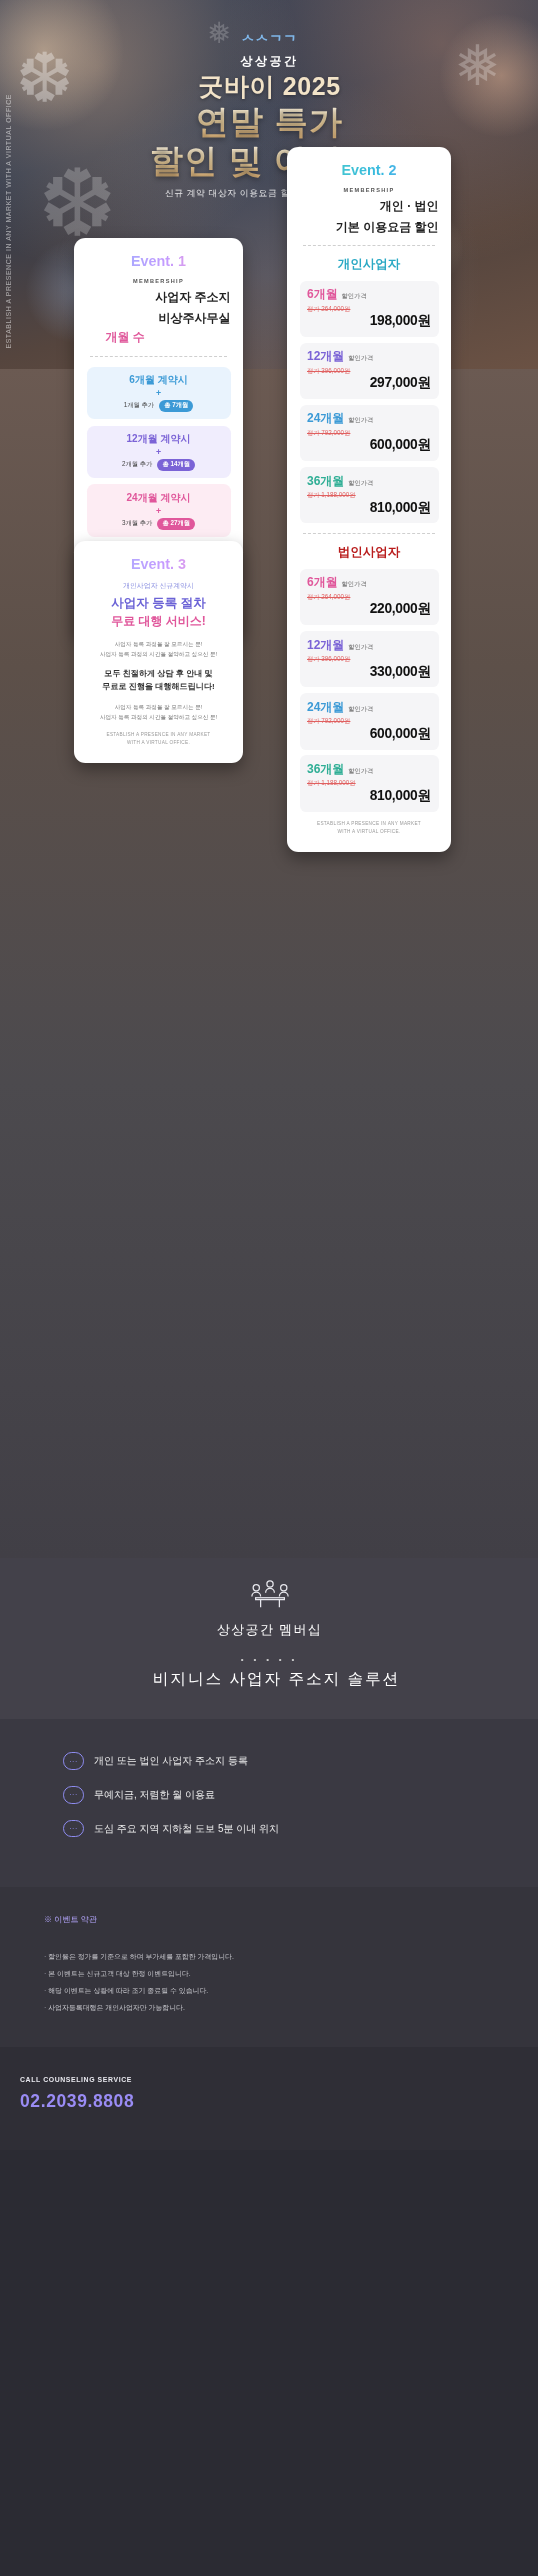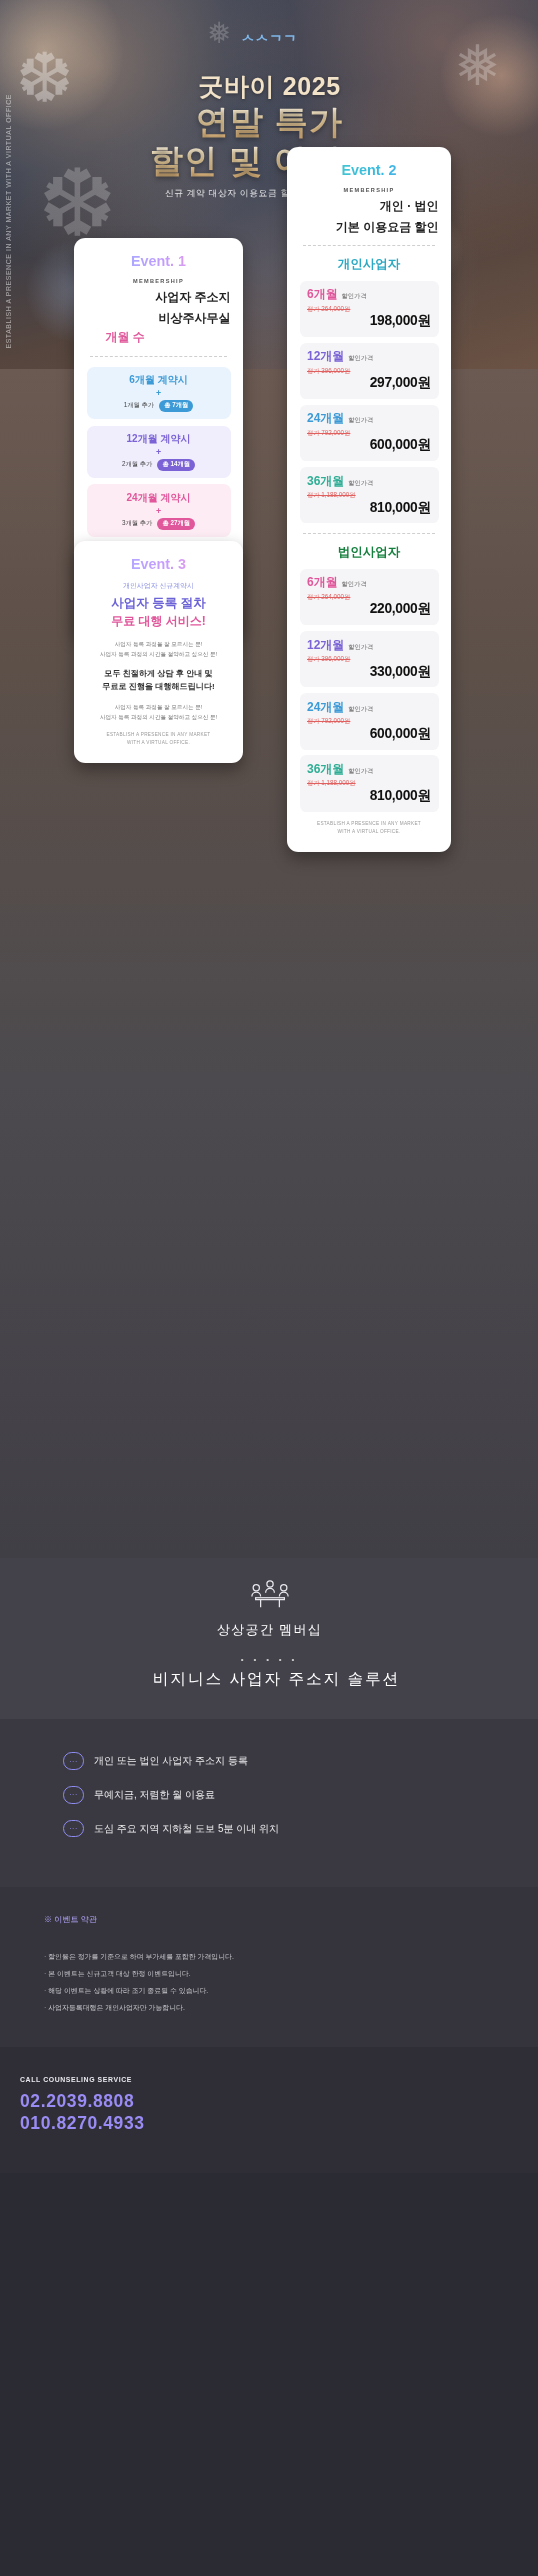--- a/index.html
+++ b/index.html
@@ -106,21 +106,21 @@
   .foot-note { text-align: center; font-size: 4.7px; color: #9a9a9a; line-height: 1.6; margin-top: 8.8px; letter-spacing: 0.3px; }
 
   
   #card2 { left: 287px; top: -222px; width: 164px; padding: 15px 12.5px 16.3px; }
   .ev2-title {
     text-align: center; font-size: 14.4px; font-weight: bold;
     background: linear-gradient(90deg,#4fd1c5,#35b8e0 60%,#8ea9ff);
     -webkit-background-clip: text; background-clip: text; color: transparent;
   }
   .seg-head { text-align: center; font-size: 12.5px; font-weight: bold; color: #2aa9c4; margin: 3.8px 0 7.5px; }
-  .seg-head.corp { color: #15803d; }
+  .seg-head.corp { color: #b91c1c; }
   .price-box { background: #f5f5f7; border-radius: 6.3px; padding: 5.6px 7.5px 6.9px; margin-bottom: 5.6px; }
   .price-row { display: flex; align-items: baseline; gap: 3.8px; }
   .p-term { font-size: 12px; font-weight: bold; }
   .p-label { font-size: 6.3px; color: #666; }
   .p-old { font-size: 6.3px; color: #e06060; text-decoration: line-through; margin-top: 1.3px; }
   .p-new { font-size: 13.8px; font-weight: bold; color: #111; text-align: right; margin-top: -1.3px; letter-spacing: -0.3px; }
   .c-pink { color: #e0579b; } .c-purple { color: #7b63d6; } .c-blue { color: #3c9ad6; } .c-teal { color: #2fae95; }
 
   
   #card3 { left: 74px; top: 172px; width: 169px; padding: 15px 12.5px 16.3px; }
@@ -177,20 +177,21 @@
     <div class="snow" style="left:15.7px;top:44px;font-size:69px;">❆</div>
     <div class="snow" style="left:38px;top:157px;font-size:94px;color:rgba(255,255,255,0.22);">❆</div>
     <div class="snow" style="right:38px;top:38px;font-size:56px;color:rgba(255,255,255,0.25);">❅</div>
     <div class="snow" style="right:113px;top:250px;font-size:44px;color:rgba(255,255,255,0.18);">❆</div>
     <div class="snow" style="left:207px;top:19px;font-size:29px;color:rgba(255,255,255,0.20);">❅</div>
 
     <div class="side-text">ESTABLISH A PRESENCE IN ANY MARKET WITH A VIRTUAL OFFICE</div>
 
     <div class="logo-wrap">
       <div class="logo-mark">ᄉᄉᄀᄀ</div>
+      <div class="logo-name">상상공간</div>
     </div>
 
     <div class="goodbye">굿바이 2025</div>
     <div class="headline1">연말 특가</div>
     <div class="headline2">할인 및 이벤트!</div>
     <div class="sub-headline">신규 계약 대상자 이용요금 할인 및 이용기간 추가</div>
   </section>
 
   <section class="cards">
     <div class="cards-inner">
@@ -393,17 +394,16 @@
       <li>할인율은 정가를 기준으로 하며 부가세를 포함한 가격입니다.</li>
       <li>본 이벤트는 신규고객 대상 한정 이벤트입니다.</li>
       <li>해당 이벤트는 상황에 따라 조기 종료될 수 있습니다.</li>
       <li>사업자등록대행은 개인사업자만 가능합니다.</li>
     </ul>
   </section>
 
   <section class="footer">
     <div class="ft-label">CALL COUNSELING SERVICE</div>
     <div class="ft-phone">02.2039.8808</div>
-    <div class="ft-phone">010.8270.4933</div>
   </section>
 
 </div>
 
 
 </body></html>

